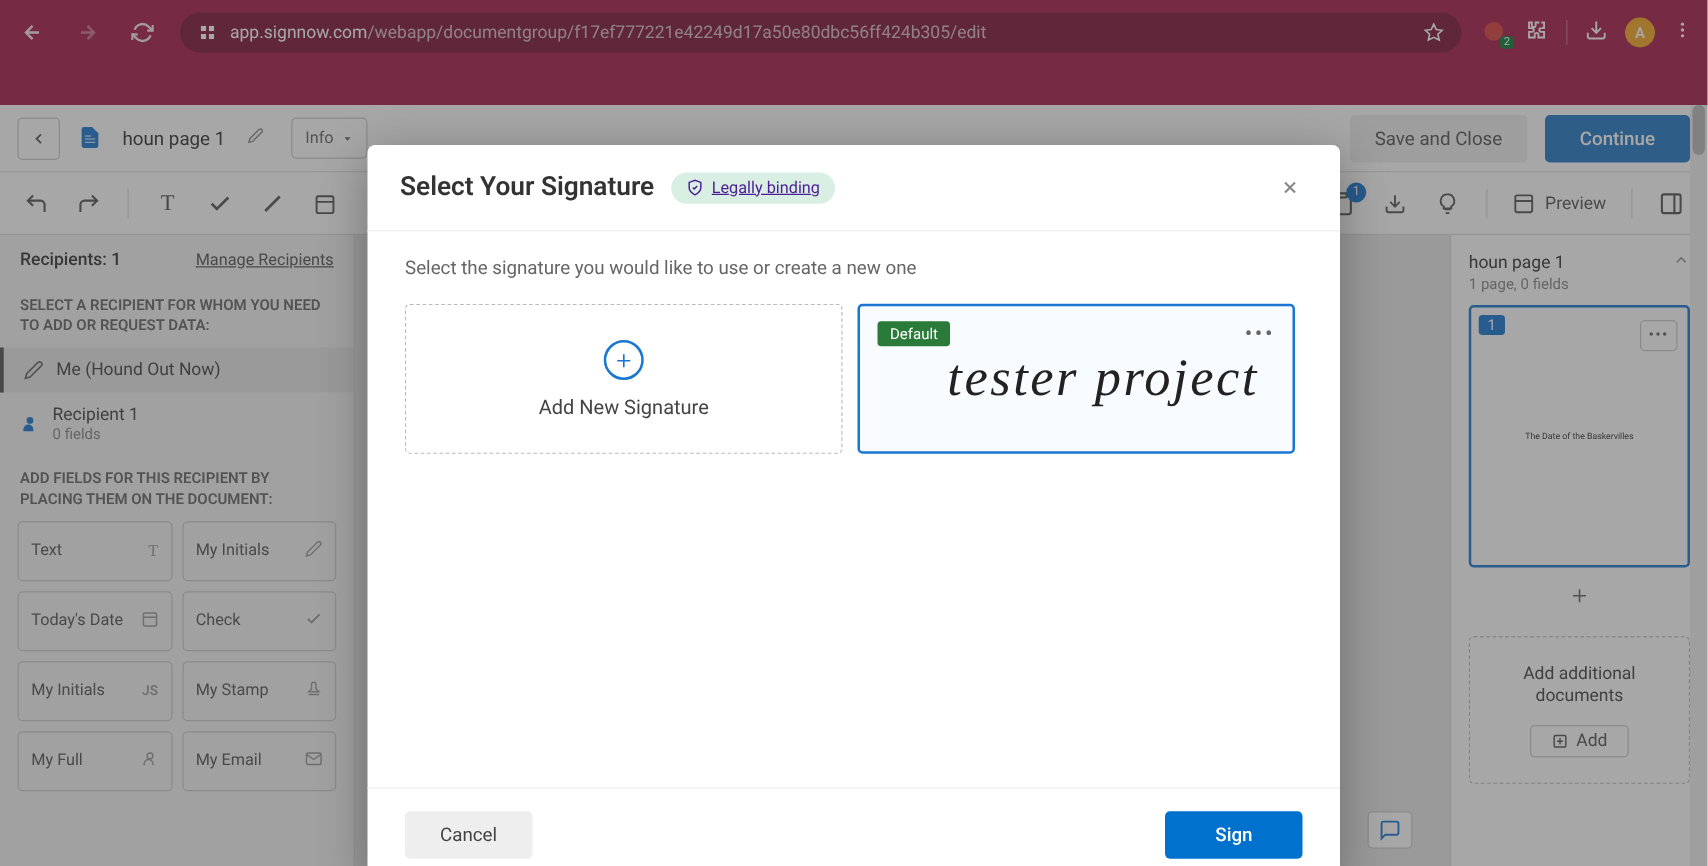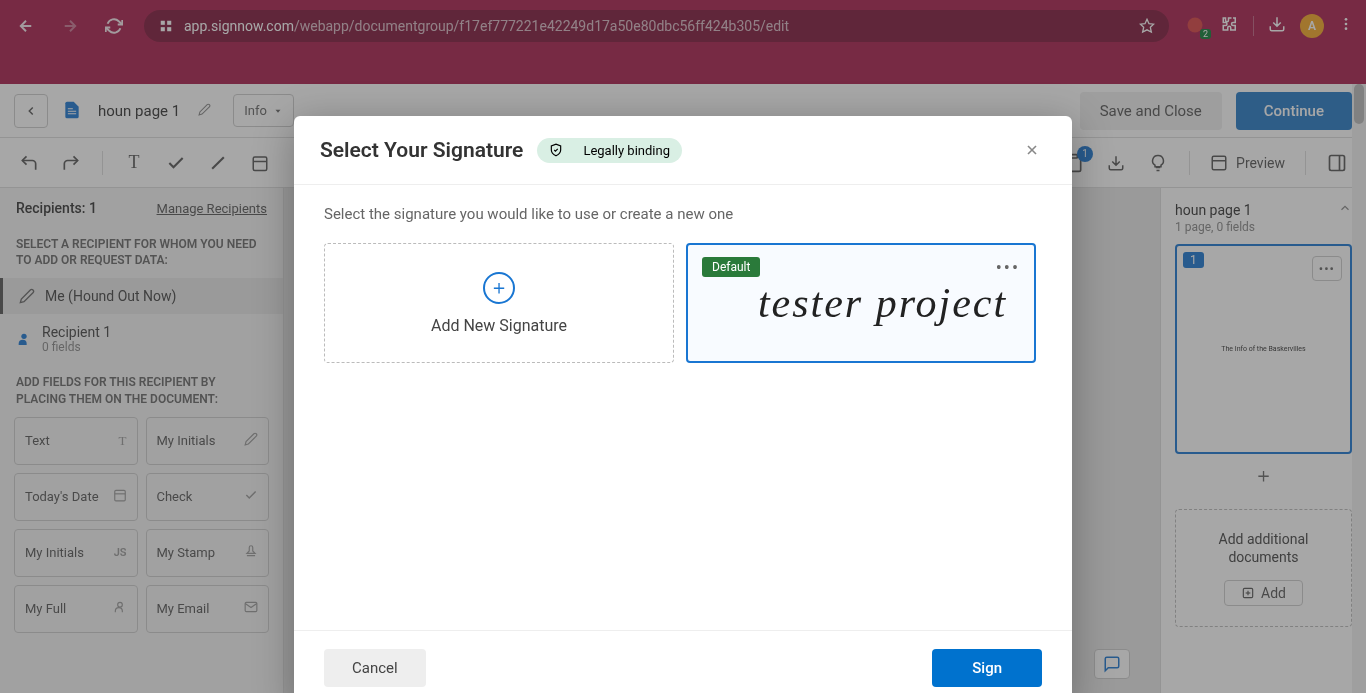--- a/index.html
+++ b/index.html
@@ -68,21 +68,21 @@
 .add-plus { text-align:center; color:#666; font-size:20px; margin-top:8px; }
 .add-doc-box { border:1px dashed #bbb; border-radius:4px; padding: 20px 10px; text-align:center; margin-top: 20px; }
 .add-doc-title { font-size: 14px; color:#444; line-height:1.3; }
 .add-btn { margin-top: 14px; border:1px solid #ccc; border-radius:4px; padding: 4px 16px; display:inline-flex; align-items:center; gap:6px; color:#555; font-size:14px; }
 
 
 .overlay { position:absolute; inset:0; background: rgba(60,60,60,0.45); z-index: 50; }
 .modal { position:absolute; left:50%; top:116px; transform:translateX(-50%); width: 778px; height: 589px; background:#fff; border-radius: 6px; z-index: 60; display:flex; flex-direction:column; box-shadow: 0 8px 40px rgba(0,0,0,0.3); }
 .modal-header { display:flex; align-items:center; padding: 20px 26px; border-bottom: 1px solid #eee; gap: 14px; }
 .modal-title { font-size: 21px; font-weight: 600; color: #333; }
-.legal-pill { background: #d9efe4; color: #000000; font-size: 13px; padding: 5px 12px; border-radius: 14px; display:flex; align-items:center; gap:20px; }
+.legal-pill { background: #d9efe4; color: #4c1d95; font-size: 13px; padding: 5px 12px; border-radius: 14px; display:flex; align-items:center; gap:6px;text-decoration:underline; }
 .modal-close { margin-left:auto; color:#888; font-size:20px; width:28px; height:28px; display:flex; align-items:center; justify-content:center; }
 .modal-body { flex:1; padding: 20px 30px; }
 .modal-instr { color:#666; font-size: 15px; margin-bottom: 20px; }
 .sig-row { display:flex; gap: 12px; }
 .sig-card { width: 350px; height: 120px; border-radius: 4px; position:relative; }
 .add-card { border: 1px dashed #bbb; display:flex; flex-direction:column; align-items:center; justify-content:center; gap: 12px; }
 .plus-circle { width: 32px; height: 32px; border: 2px solid #1976d2; border-radius:50%; display:flex; align-items:center; justify-content:center; color:#1976d2; font-size:20px; }
 .add-label { font-size: 16px; color:#444; }
 .sel-card { border: 2px solid #1976d2; background: #f8fbff; display:flex; align-items:center; justify-content:center;padding-left:43px; }
 .default-badge { position:absolute; top:12px; left:14px; background:#2a7a3a; color:#fff; font-size:12px; padding:3px 10px; border-radius:3px; }
@@ -337,21 +337,21 @@
 
   <div class="right-panel" style="position:relative">
     <div class="right-title">houn page 1</div>
     <div class="right-sub">1 page, 0 fields</div>
     <div class="right-collapse"><svg width="14" height="14" viewBox="0 0 24 24" fill="none" stroke="currentColor" stroke-width="2">
           <polyline points="18 15 12 9 6 15"></polyline>
         </svg></div>
     <div class="thumb">
       <div class="thumb-badge">1</div>
       <div class="thumb-menu">•••</div>
-      <div class="thumb-text">The Info of the Baskervilles</div>
+      <div class="thumb-text">The Date of the Baskervilles</div>
     </div>
     <div class="add-plus">＋</div>
     <div class="add-doc-box">
       <div class="add-doc-title">Add additional documents</div>
       <div class="add-btn">
         <svg width="14" height="14" viewBox="0 0 24 24" fill="none" stroke="currentColor" stroke-width="2">
             <rect x="4" y="4" width="16" height="16" rx="2"></rect>
             <line x1="12" y1="8" x2="12" y2="16"></line>
             <line x1="8" y1="12" x2="16" y2="12"></line>
           </svg>

